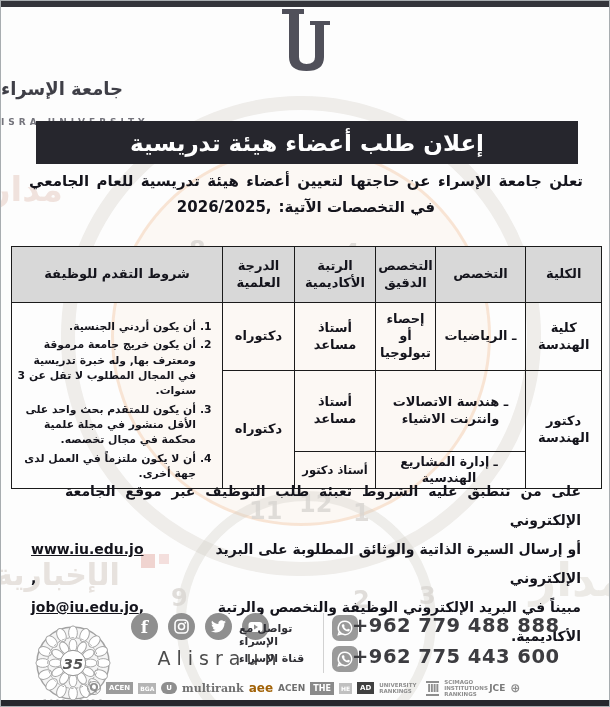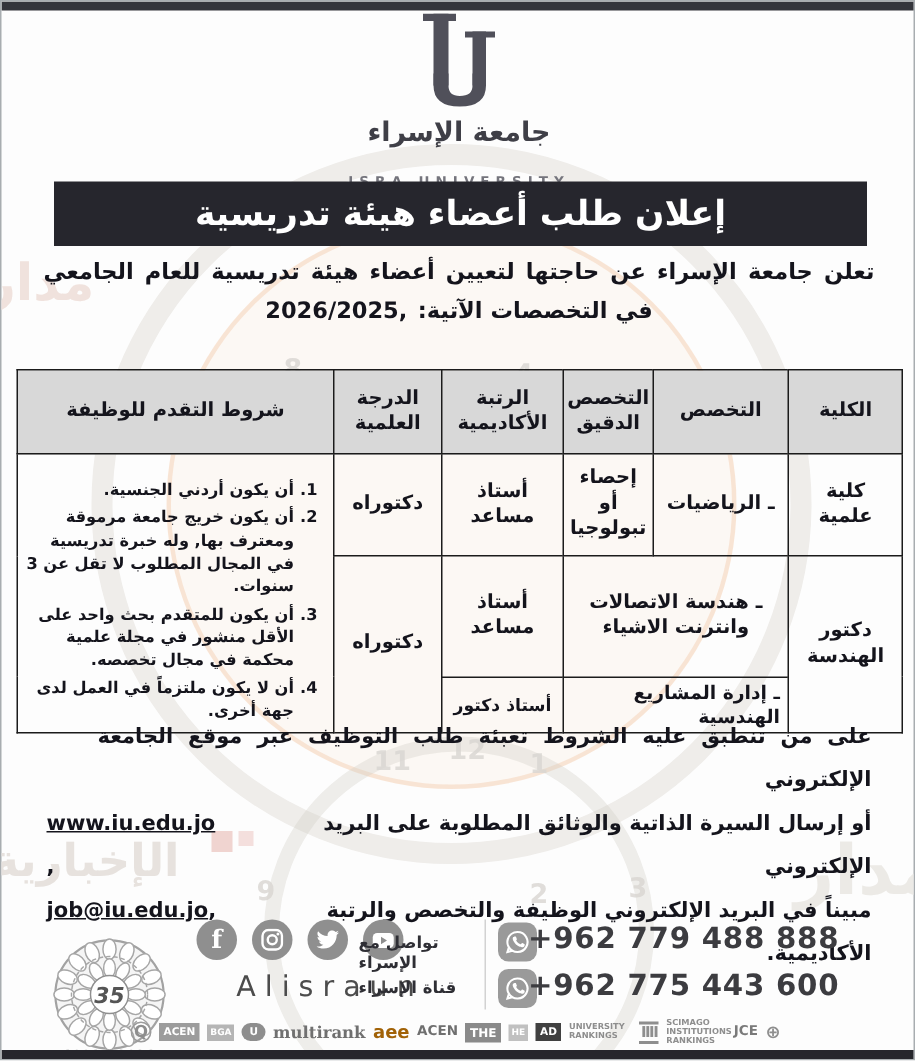--- a/index.html
+++ b/index.html
@@ -8,31 +8,31 @@
   .page {
     position:relative; width:610px; height:707px; margin:0 auto;
     background:#fdfdfd; overflow:hidden; border:1px solid #a8adb0;
     color:#14141c;
   }
   
   .wm { position:absolute; pointer-events:none; color:#d9d6d2; font-weight:bold; }
   .wm-ring1 { left:60px; top:95px; width:480px; height:480px; border:14px solid rgba(212,206,198,.35); border-radius:50%; }
   .wm-ring1b{ left:110px; top:145px; width:380px; height:380px; border:3px solid rgba(240,170,120,.25); border-radius:50%; background:rgba(246,205,170,.10);}
   .wm-ring2 { left:175px; top:490px; width:260px; height:260px; border:10px solid rgba(210,205,198,.35); border-radius:50%; }
-  .wm-num { font-size:18px; opacity:.8; }
+  .wm-num { font-size:24px; opacity:.8; }
   .wm-word-left  { left:-6px; top:556px; font-size:30px; color:#e7e2de; letter-spacing:1px;}
   .wm-word-left2 { left:-10px; top:168px; font-size:34px; color:#f0e2dd; }
   .wm-word-right { right:-18px; top:552px; font-size:46px; color:#eceae6; }
   .wm-sq1 { left:140px; top:553px; width:14px; height:14px; background:rgba(205,90,75,.25);}
   .wm-sq2 { left:158px; top:553px; width:10px; height:10px; background:rgba(205,90,75,.18);}
   
   .topbar { position:absolute; left:0; top:0; width:610px; height:6px; background:#34353b; }
   .bottombar { position:absolute; left:0; top:699px; width:610px; height:8px; background:#26262c; z-index:6; }
   
-  .logo-wrap { position:absolute; left:0; top:8px; width:610px; text-align:center; }
+  .logo-wrap { position:absolute; left:0; top:8px; width:610px; text-align:left; }
   .logo-mark { display:block; margin:0 auto; }
   .uni-ar { font-size:18px; font-weight:bold; color:#3f3f47; margin-top:3px; }
   .uni-en { font-size:9px; letter-spacing:4px; color:#74747c; margin-top:18px; font-weight:bold; }
   
   .banner {
     position:absolute; left:35px; top:120px; width:542px; height:43px;
     background:#26262d; color:#ffffff; display:flex; align-items:center; justify-content:center;
     font-size:23px; font-weight:bold;
   }
   
@@ -43,21 +43,21 @@
   .jobs { position:absolute; left:10px; top:245px; border-collapse:collapse; table-layout:fixed; direction:rtl; }
   .jobs td, .jobs th { border:1.5px solid #1b1b1b; text-align:center; vertical-align:middle; font-weight:bold; color:#14141c; }
   .jobs th { background:#d8d8d8; font-size:13px; line-height:1.25; padding:2px; }
   .jobs td { background:transparent; font-size:13px; line-height:1.3; padding:2px; }
   .row-head  { height:56px; }
   .row-sci   { height:68px; }
   .row-eng1  { height:55px; }
   .row-eng2  { height:34px; }
   td.college { padding:0 12px; }
   td.spec-merged { text-align:center; }
-  td.spec-right { text-align:right; padding-right:5px; font-size:12.5px; }
+  td.spec-right { padding-right:5px; font-size:12.5px; }
   td.rank-sm { font-size:11.5px; }
   td.conds { vertical-align:top; padding:16px 6px 4px 4px; }
   .cond-list { list-style:none; direction:rtl; text-align:right; font-size:10.8px; line-height:1.42; }
   .cond-item { display:flex; gap:4px; margin-bottom:3px; }
   .cond-num { flex:0 0 16px; text-align:left; }
   .cond-text { flex:1; }
   
   .apply { position:absolute; left:30px; top:476px; width:550px; font-size:14px; font-weight:bold; color:#14141c; }
   .apply .al { line-height:29px; }
   .al-1 { direction:rtl; text-align:justify; text-align-last:justify;margin-left:34px; }
@@ -164,21 +164,21 @@
     <tbody>
         <tr class="row-head">
       <th>الكلية</th>
       <th>التخصص</th>
       <th>التخصص الدقيق</th>
       <th>الرتبة الأكاديمية</th>
       <th>الدرجة العلمية</th>
       <th>شروط التقدم للوظيفة</th>
     </tr>
     <tr class="row-sci">
-      <td class="college">كلية علمية</td>
+      <td class="college">كلية الهندسة</td>
       <td>ـ الرياضيات</td>
       <td>إحصاء أو تبولوجيا</td>
       <td>أستاذ مساعد</td>
       <td>دكتوراه</td>
       <td class="conds" rowspan="3">
         <ol class="cond-list">
           <li class="cond-item">
             <span class="cond-num">1.</span>
             <span class="cond-text">أن يكون أردني الجنسية.</span>
           </li>

